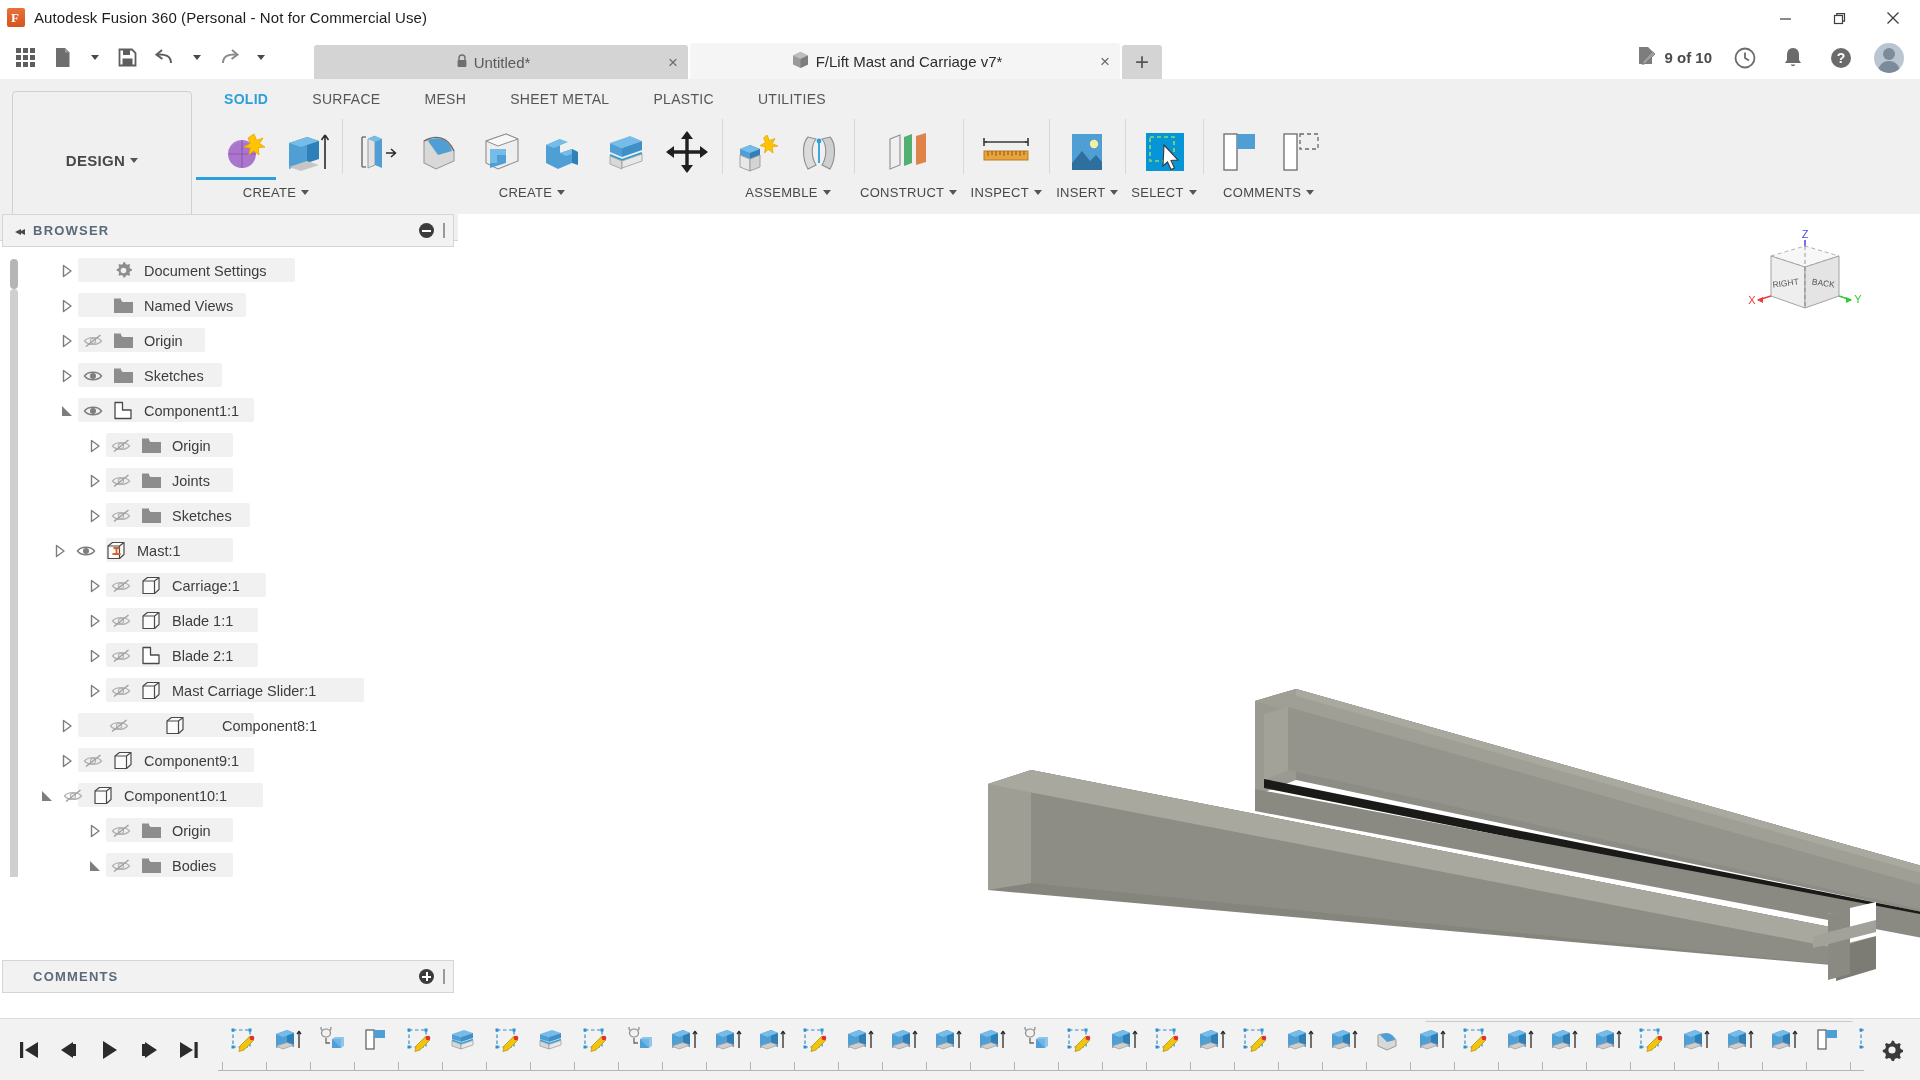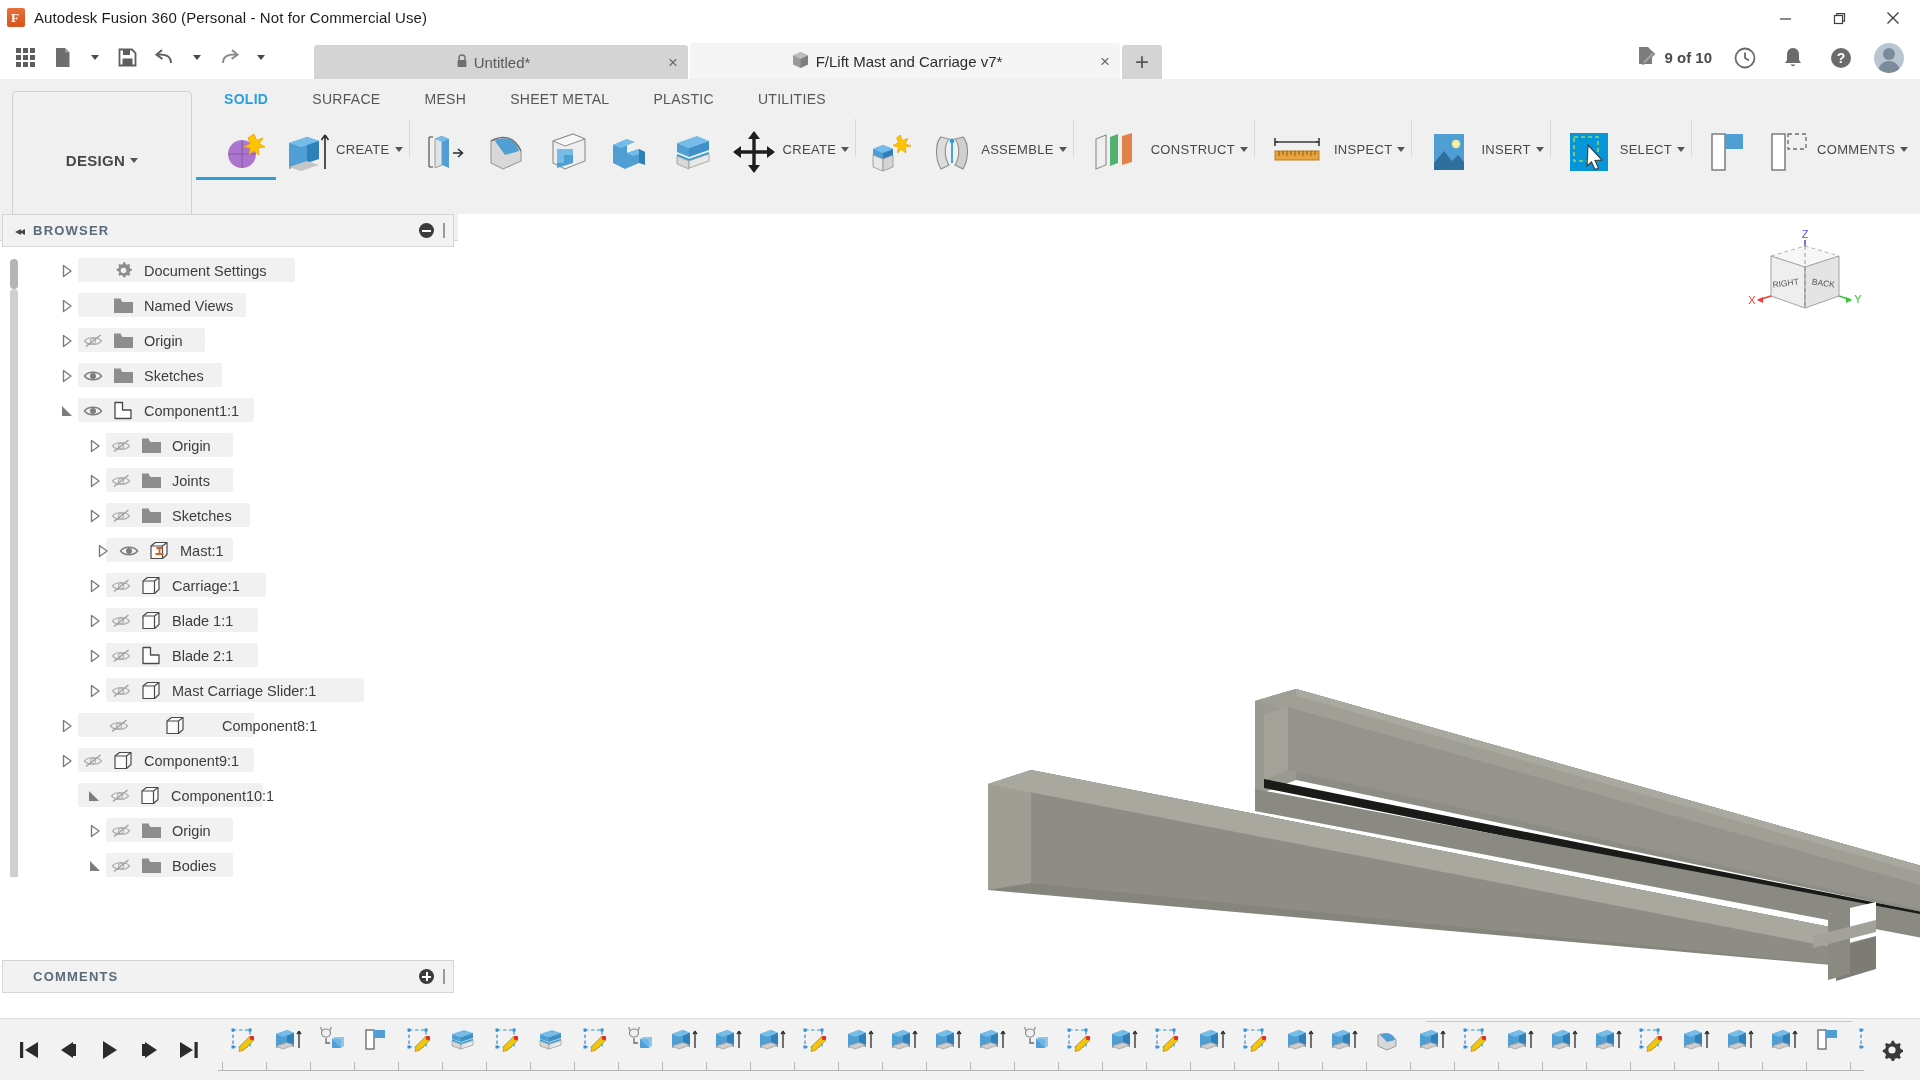--- a/index.html
+++ b/index.html
@@ -85,21 +85,21 @@
     border:1px solid #d0d0d0; border-radius:4px; display:flex; align-items:center; justify-content:center;
   }
   .ribbon-main{ flex:1; display:flex; flex-direction:column; }
   .rib-tabs{ display:flex; align-items:center; height:34px; padding-top:6px; }
   .rib-tab{
     font-size:14px; color:#565656; padding:0 22px; height:28px; line-height:28px;
     letter-spacing:.3px;
   }
   .rib-tab.active{ color:#2c9fdb; font-weight:bold; }
   .rib-body{ display:flex; align-items:flex-start; height:112px; padding-left:8px; }
-  .rib-group{ display:flex; flex-direction:row; align-items:center; position:relative; padding:0 6px; }
+  .rib-group{ display:flex; flex-direction:column; align-items:center; position:relative; padding:0 6px; }
   .rib-group + .rib-group:before{
     content:""; position:absolute; left:0; top:6px; bottom:26px; width:1px; background:#d8d8d8;
   }
   .rib-icons{ display:flex; align-items:flex-start; gap:4px; padding-top:8px; }
   .rib-btn{
     width:58px; height:62px; display:flex; align-items:center; justify-content:center;
   }
   .rib-label{
     font-size:13px; color:#484848; letter-spacing:.3px; display:flex; align-items:center; gap:5px;
     padding-top:2px;
@@ -735,21 +735,21 @@
               <svg width="21" height="17" viewBox="0 0 21 17">
                 <path d="M1 3 H8 L9.5 5 H20 V16 H1 Z" fill="#8d8d8d"></path>
                 <rect x="1" y="1.5" width="7" height="2" fill="#8d8d8d"></rect>
               </svg>
             </span>
             <span class="tlabel">Sketches</span>
           </div>
         </div>
         <div class="trow">
           <div class="hl" style="left: 106px; width: 127.2px;"></div>
-          <div class="tw" style="padding-left: 92px;">
+          <div class="tw" style="padding-left: 49px;">
             <span class="twisty">
               <svg width="14" height="14" viewBox="0 0 14 14">
                 <path d="M3.5 1.5 L11 7 L3.5 12.5 Z" fill="none" stroke="#7d7d7d" stroke-width="1.4" stroke-linejoin="round"></path>
               </svg>
             </span>
             <span class="eye">
               <svg width="20" height="14" viewBox="0 0 20 14">
                 <path d="M1.5 7 C5 2 15 2 18.5 7 C15 12 5 12 1.5 7 Z" fill="none" stroke="#7d7d7d" stroke-width="1.4"></path>
                 <circle cx="10" cy="7" r="3" fill="#7d7d7d"></circle>
               </svg>
@@ -906,21 +906,21 @@
               <svg width="20" height="19" viewBox="0 0 20 19">
                 <path d="M2 5 L6.5 1.5 H18 V13.5 L13.5 17.5 H2 Z" fill="#fbfbfb" stroke="#4a4a4a" stroke-width="1.2" stroke-linejoin="round"></path>
                 <path d="M2 5 H13.5 V17.5 M13.5 5 L18 1.5" fill="none" stroke="#4a4a4a" stroke-width="1.2"></path>
               </svg>
             </span>
             <span class="tlabel">Component9:1</span>
           </div>
         </div>
         <div class="trow">
           <div class="hl" style="left: 78px; width: 184.6px;"></div>
-          <div class="tw" style="padding-left: 83px;">
+          <div class="tw" style="padding-left: 36px;">
             <span class="twisty">
               <svg width="14" height="14" viewBox="0 0 14 14">
                 <path d="M2 2 L2 12 L12 12 Z" fill="#7d7d7d"></path>
               </svg>
             </span>
             <span class="eye">
               <svg width="20" height="15" viewBox="0 0 20 15">
                 <path d="M1.5 8 C5 3.5 15 3.5 18.5 8 C15 12.5 5 12.5 1.5 8 Z" fill="none" stroke="#b4b4b4" stroke-width="1.3"></path>
                 <circle cx="10" cy="8" r="2.6" fill="none" stroke="#b4b4b4" stroke-width="1.2"></circle>
                 <path d="M3 13.5 L17.5 2" stroke="#9e9e9e" stroke-width="1.4"></path>

